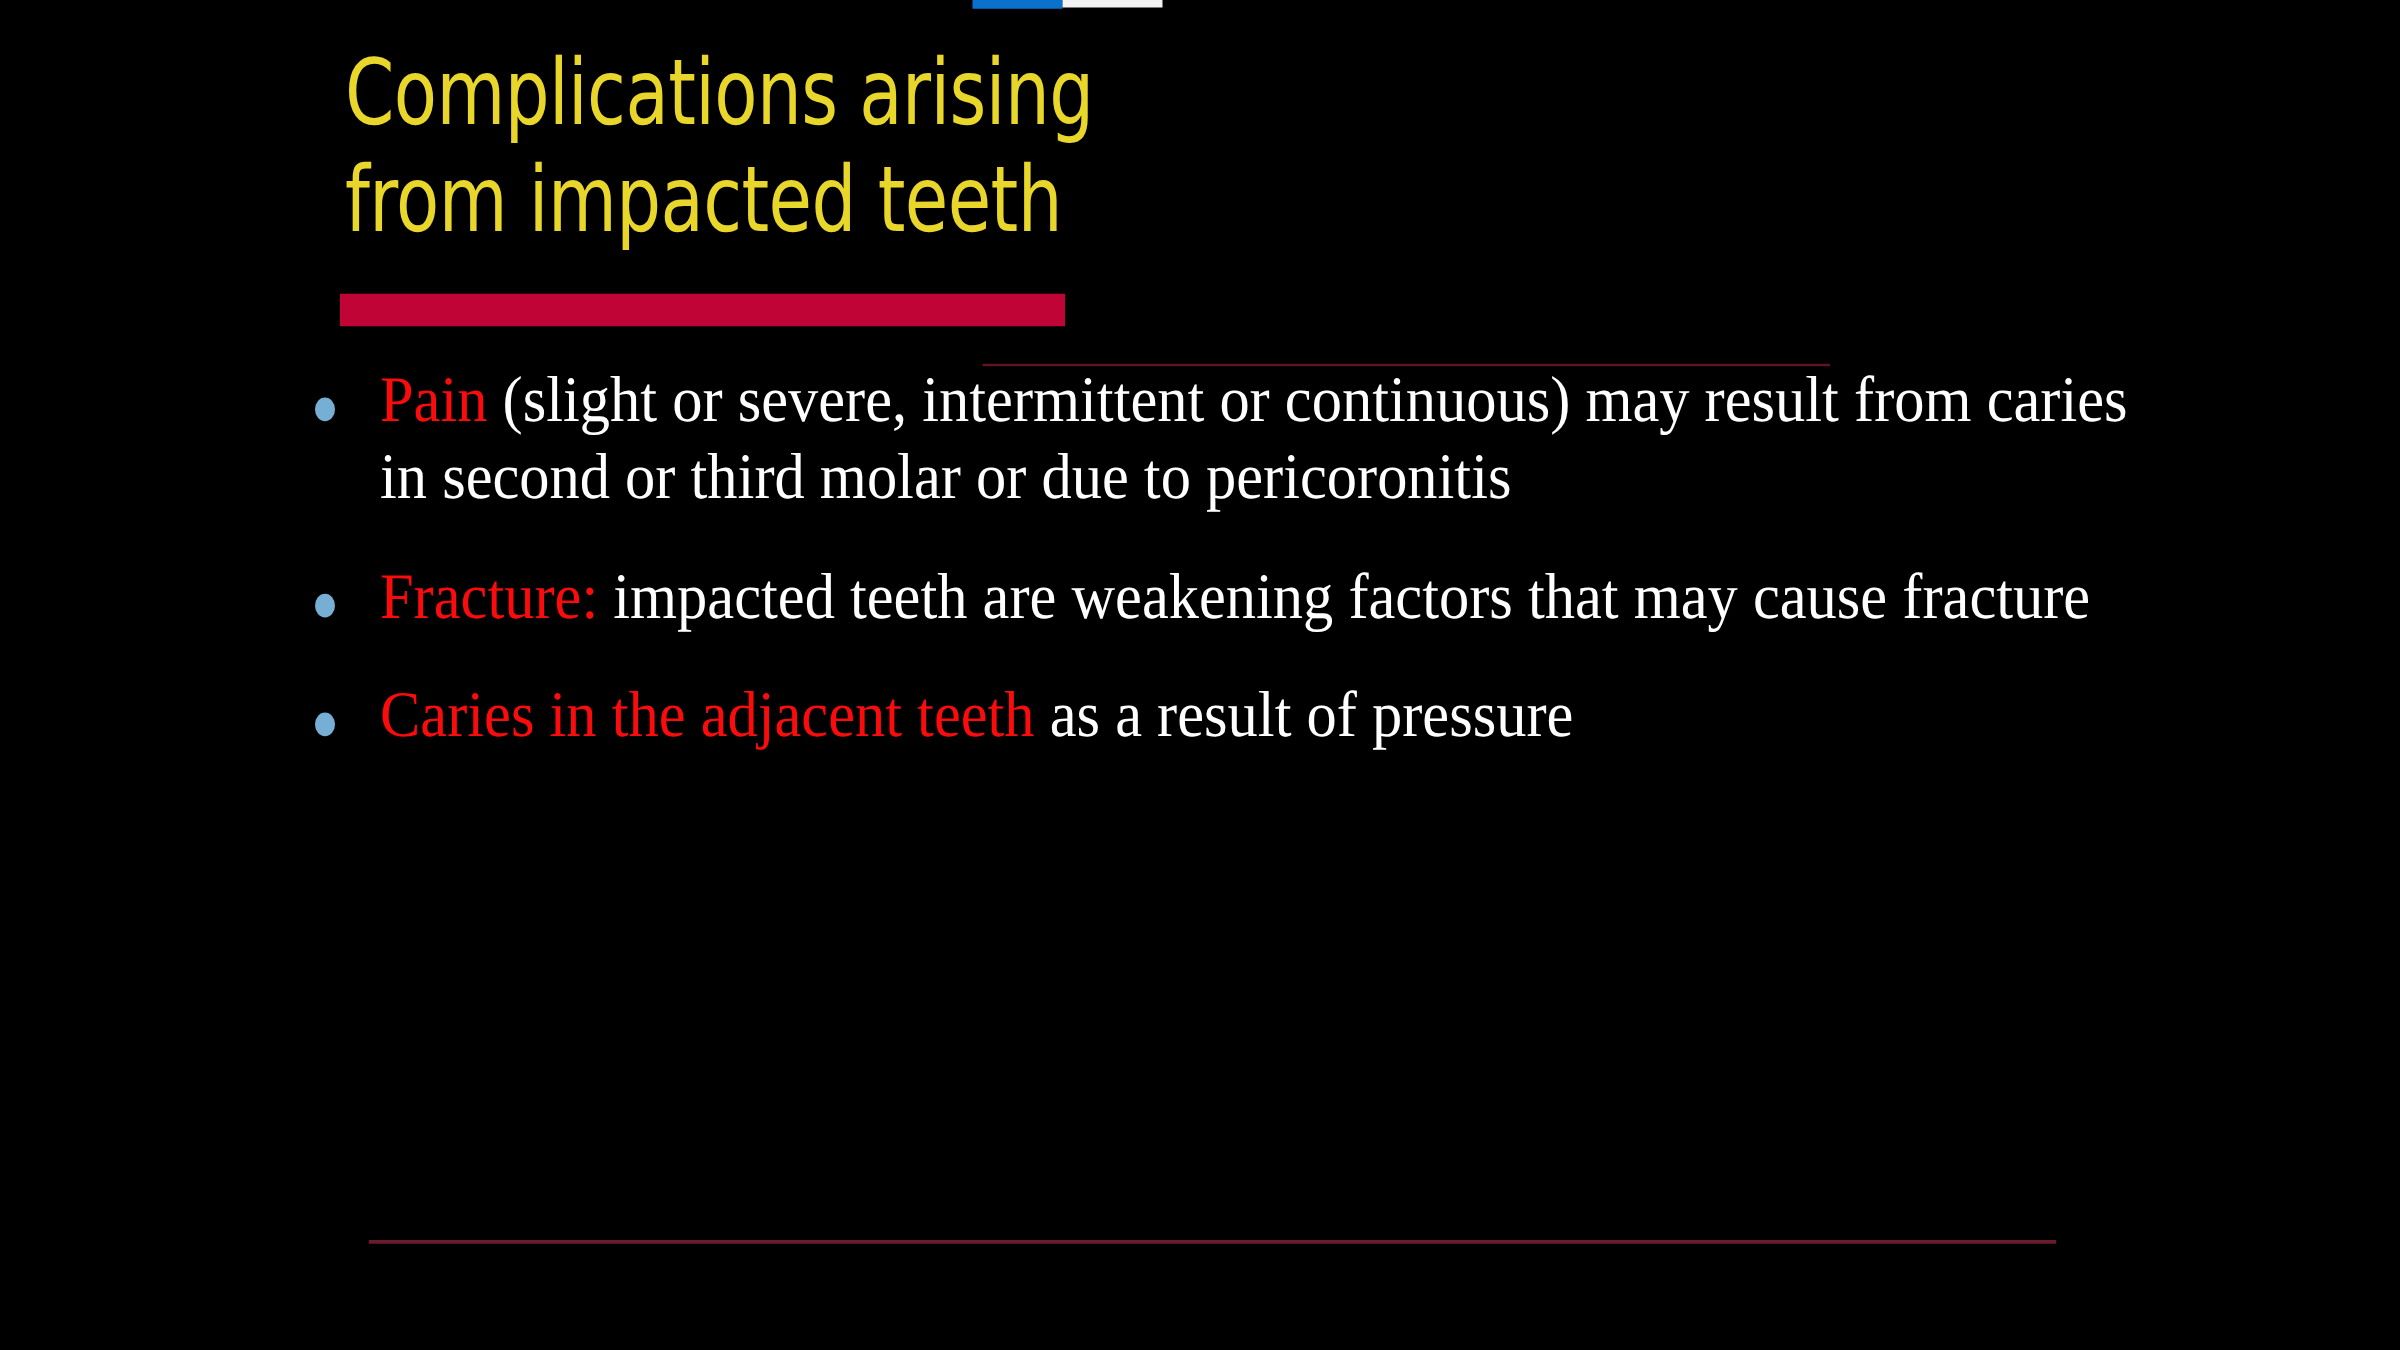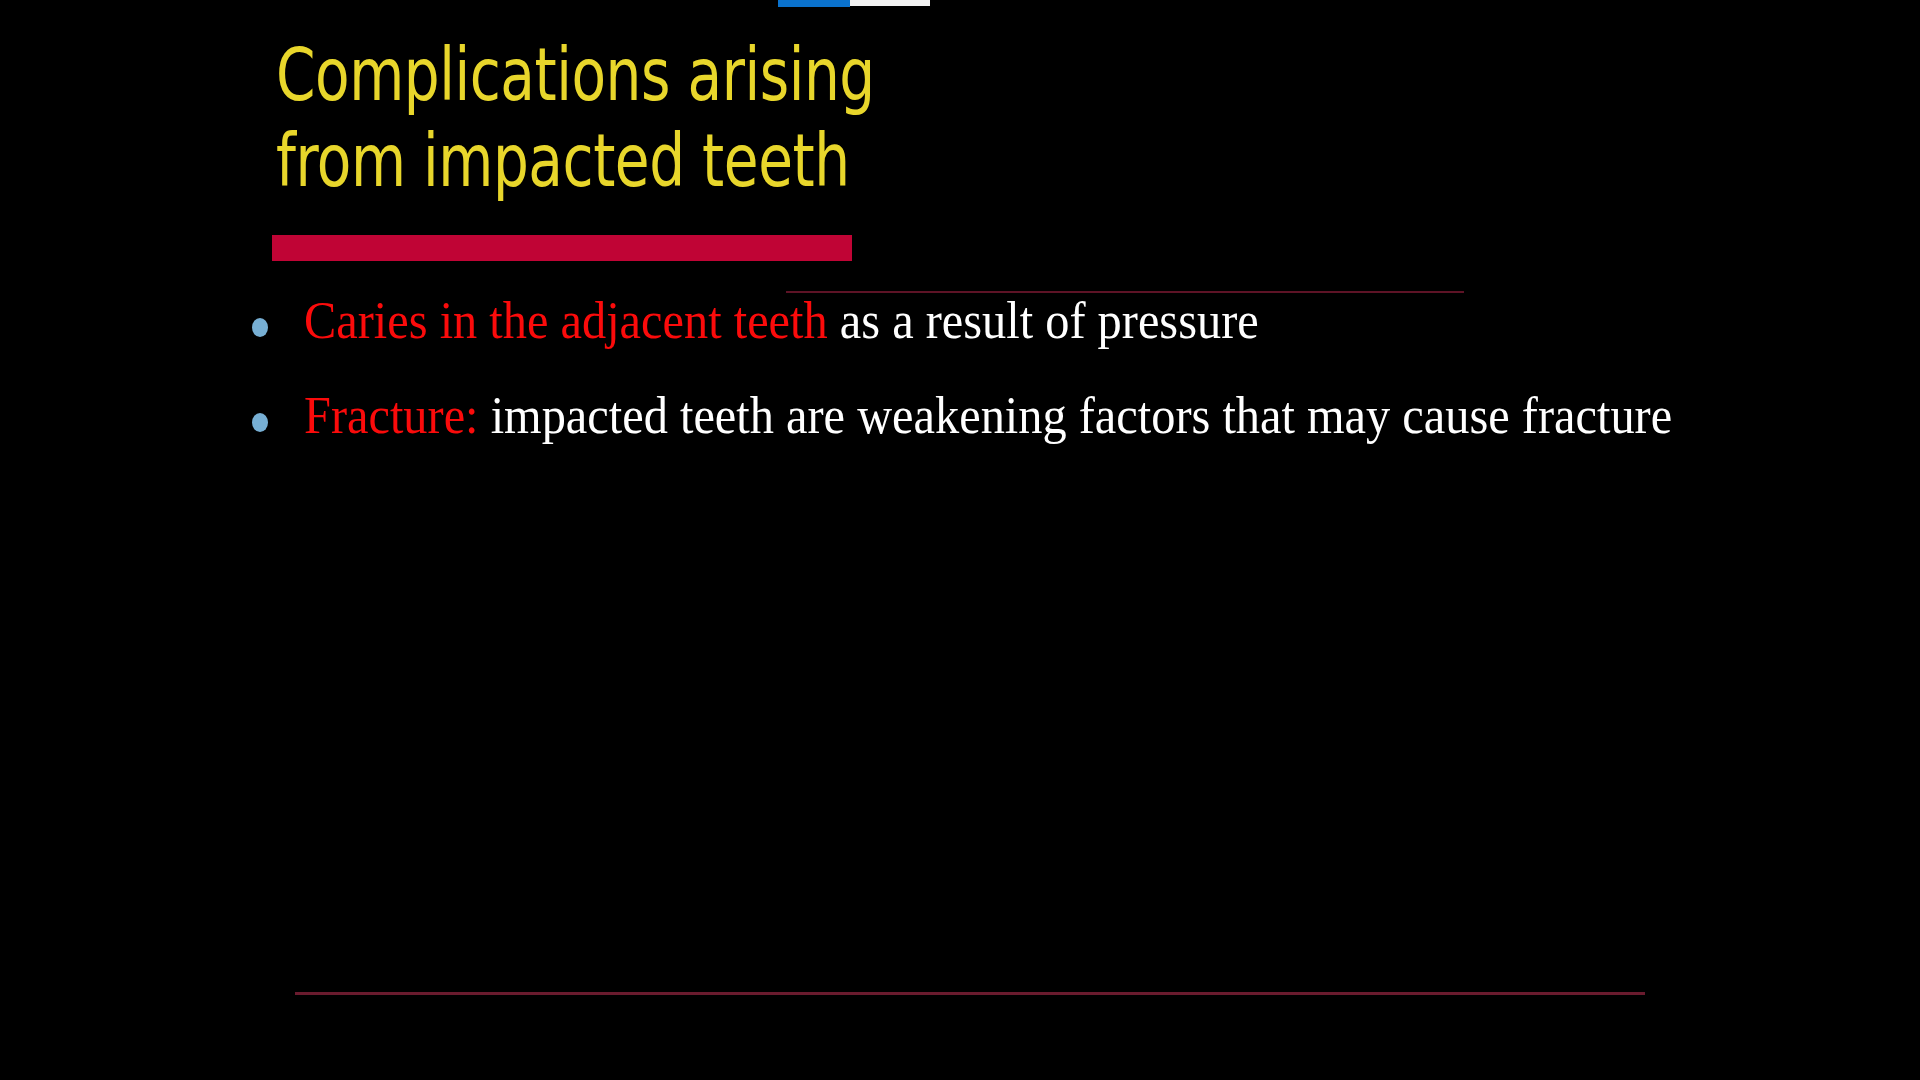--- a/index.html
+++ b/index.html
@@ -143,29 +143,33 @@
   <div id="title-block">
     <div class="title-line">Complications arising</div>
     <div class="title-line">from impacted teeth</div>
   </div>
 
   <div id="title-bar"></div>
   <div id="rule-upper"></div>
 
   <div id="bullets">
 
-
     <div class="bullet-item">
       <span class="bullet-dot"></span>
-      <div class="bullet-text"><span class="kw-red">Caries in the adjacent teeth</span><span> as a result of pressure</span></div>
+      <div class="bullet-text"><span class="kw-red">Pain</span><span> (slight or severe, intermittent or continuous) may result from caries in second or third molar or due to pericoronitis</span></div>
     </div>
 
     <div class="bullet-item">
       <span class="bullet-dot"></span>
       <div class="bullet-text"><span class="kw-red">Fracture:</span><span> impacted teeth are weakening factors that may cause fracture</span></div>
+    </div>
+
+    <div class="bullet-item">
+      <span class="bullet-dot"></span>
+      <div class="bullet-text"><span class="kw-red">Caries in the adjacent teeth</span><span> as a result of pressure</span></div>
     </div>
 
 
   </div>
 
   <div id="rule-lower"></div>
 
 </div>
 
 </body></html>

